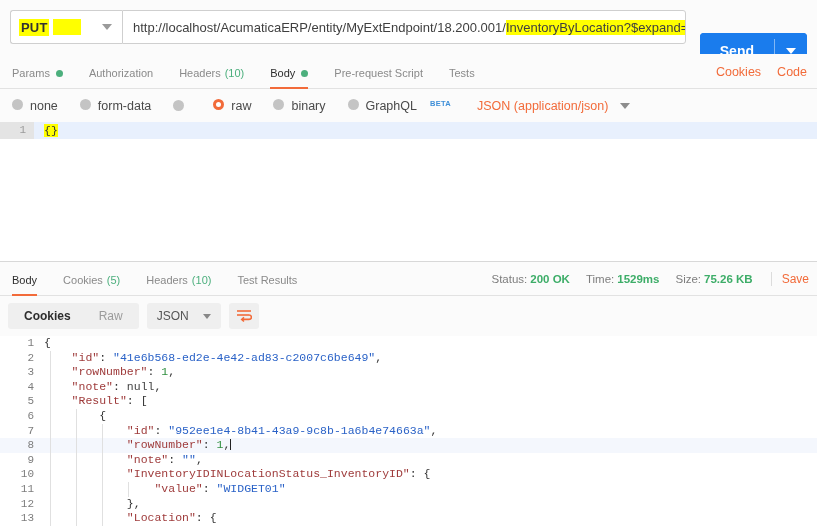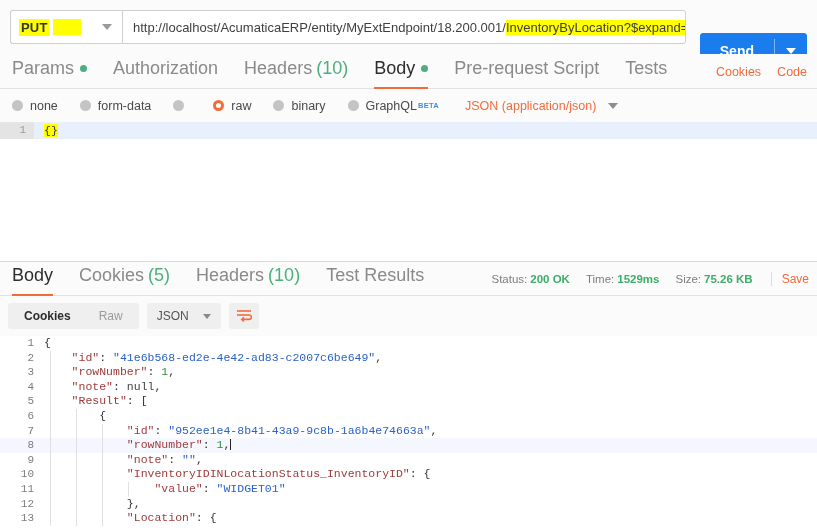--- a/index.html
+++ b/index.html
@@ -108,21 +108,21 @@
 
   
   .req-tabs {
     position: absolute; top: 54px; left: 0;
     width: 817px; height: 35px;
     background: #fbfbfb;
     border-bottom: 1px solid #e2e2e2;
     display: flex; align-items: flex-end;
   }
   .tab {
-    font-size: 18px;
+    font-size: 11px;
     color: #8a8a8a;
     padding: 0 0 9px 0;
     margin-right: 26px;
     cursor: pointer;
     position: relative;
     display: flex; align-items: center;
     white-space: nowrap;
   }
   .tab:first-child { margin-left: 12px; }
   .tab.active { color: #2d2d2d; }
@@ -149,39 +149,39 @@
 
   
   .bodytype-row {
     position: absolute; top: 89px; left: 0;
     width: 817px; height: 33px;
     background: #fbfbfb;
     display: flex; align-items: center;
     padding-left: 12px;
   }
   .radio-item {
-    display: flex; align-items: center;
+    display: flex; align-items: flex-start;
     margin-right: 22px;
     cursor: pointer;
     font-size: 12.5px; color: #4a4a4a;
     white-space: nowrap;
   }
   .radio {
     width: 11px; height: 11px; border-radius: 50%;
     background: #c4c4c4;
     margin-right: 7px;
     position: relative;
     flex: none;
   }
   .radio.sel { background: #ffffff; border: 3px solid #f26b3a; width: 11px; height: 11px; }
   .beta-badge {
     font-size: 7.5px; font-weight: bold;
     color: #3f8fd8;
     vertical-align: super;
-    margin-left: 1px;
+    margin-left: 13px;
     letter-spacing: .3px;
   }
   .format-sel {
     display: flex; align-items: center;
     font-size: 12.5px; color: #f26b3a;
     cursor: pointer; margin-left: 4px;
   }
   .format-caret {
     width: 0; height: 0;
     border-left: 5px solid transparent;

